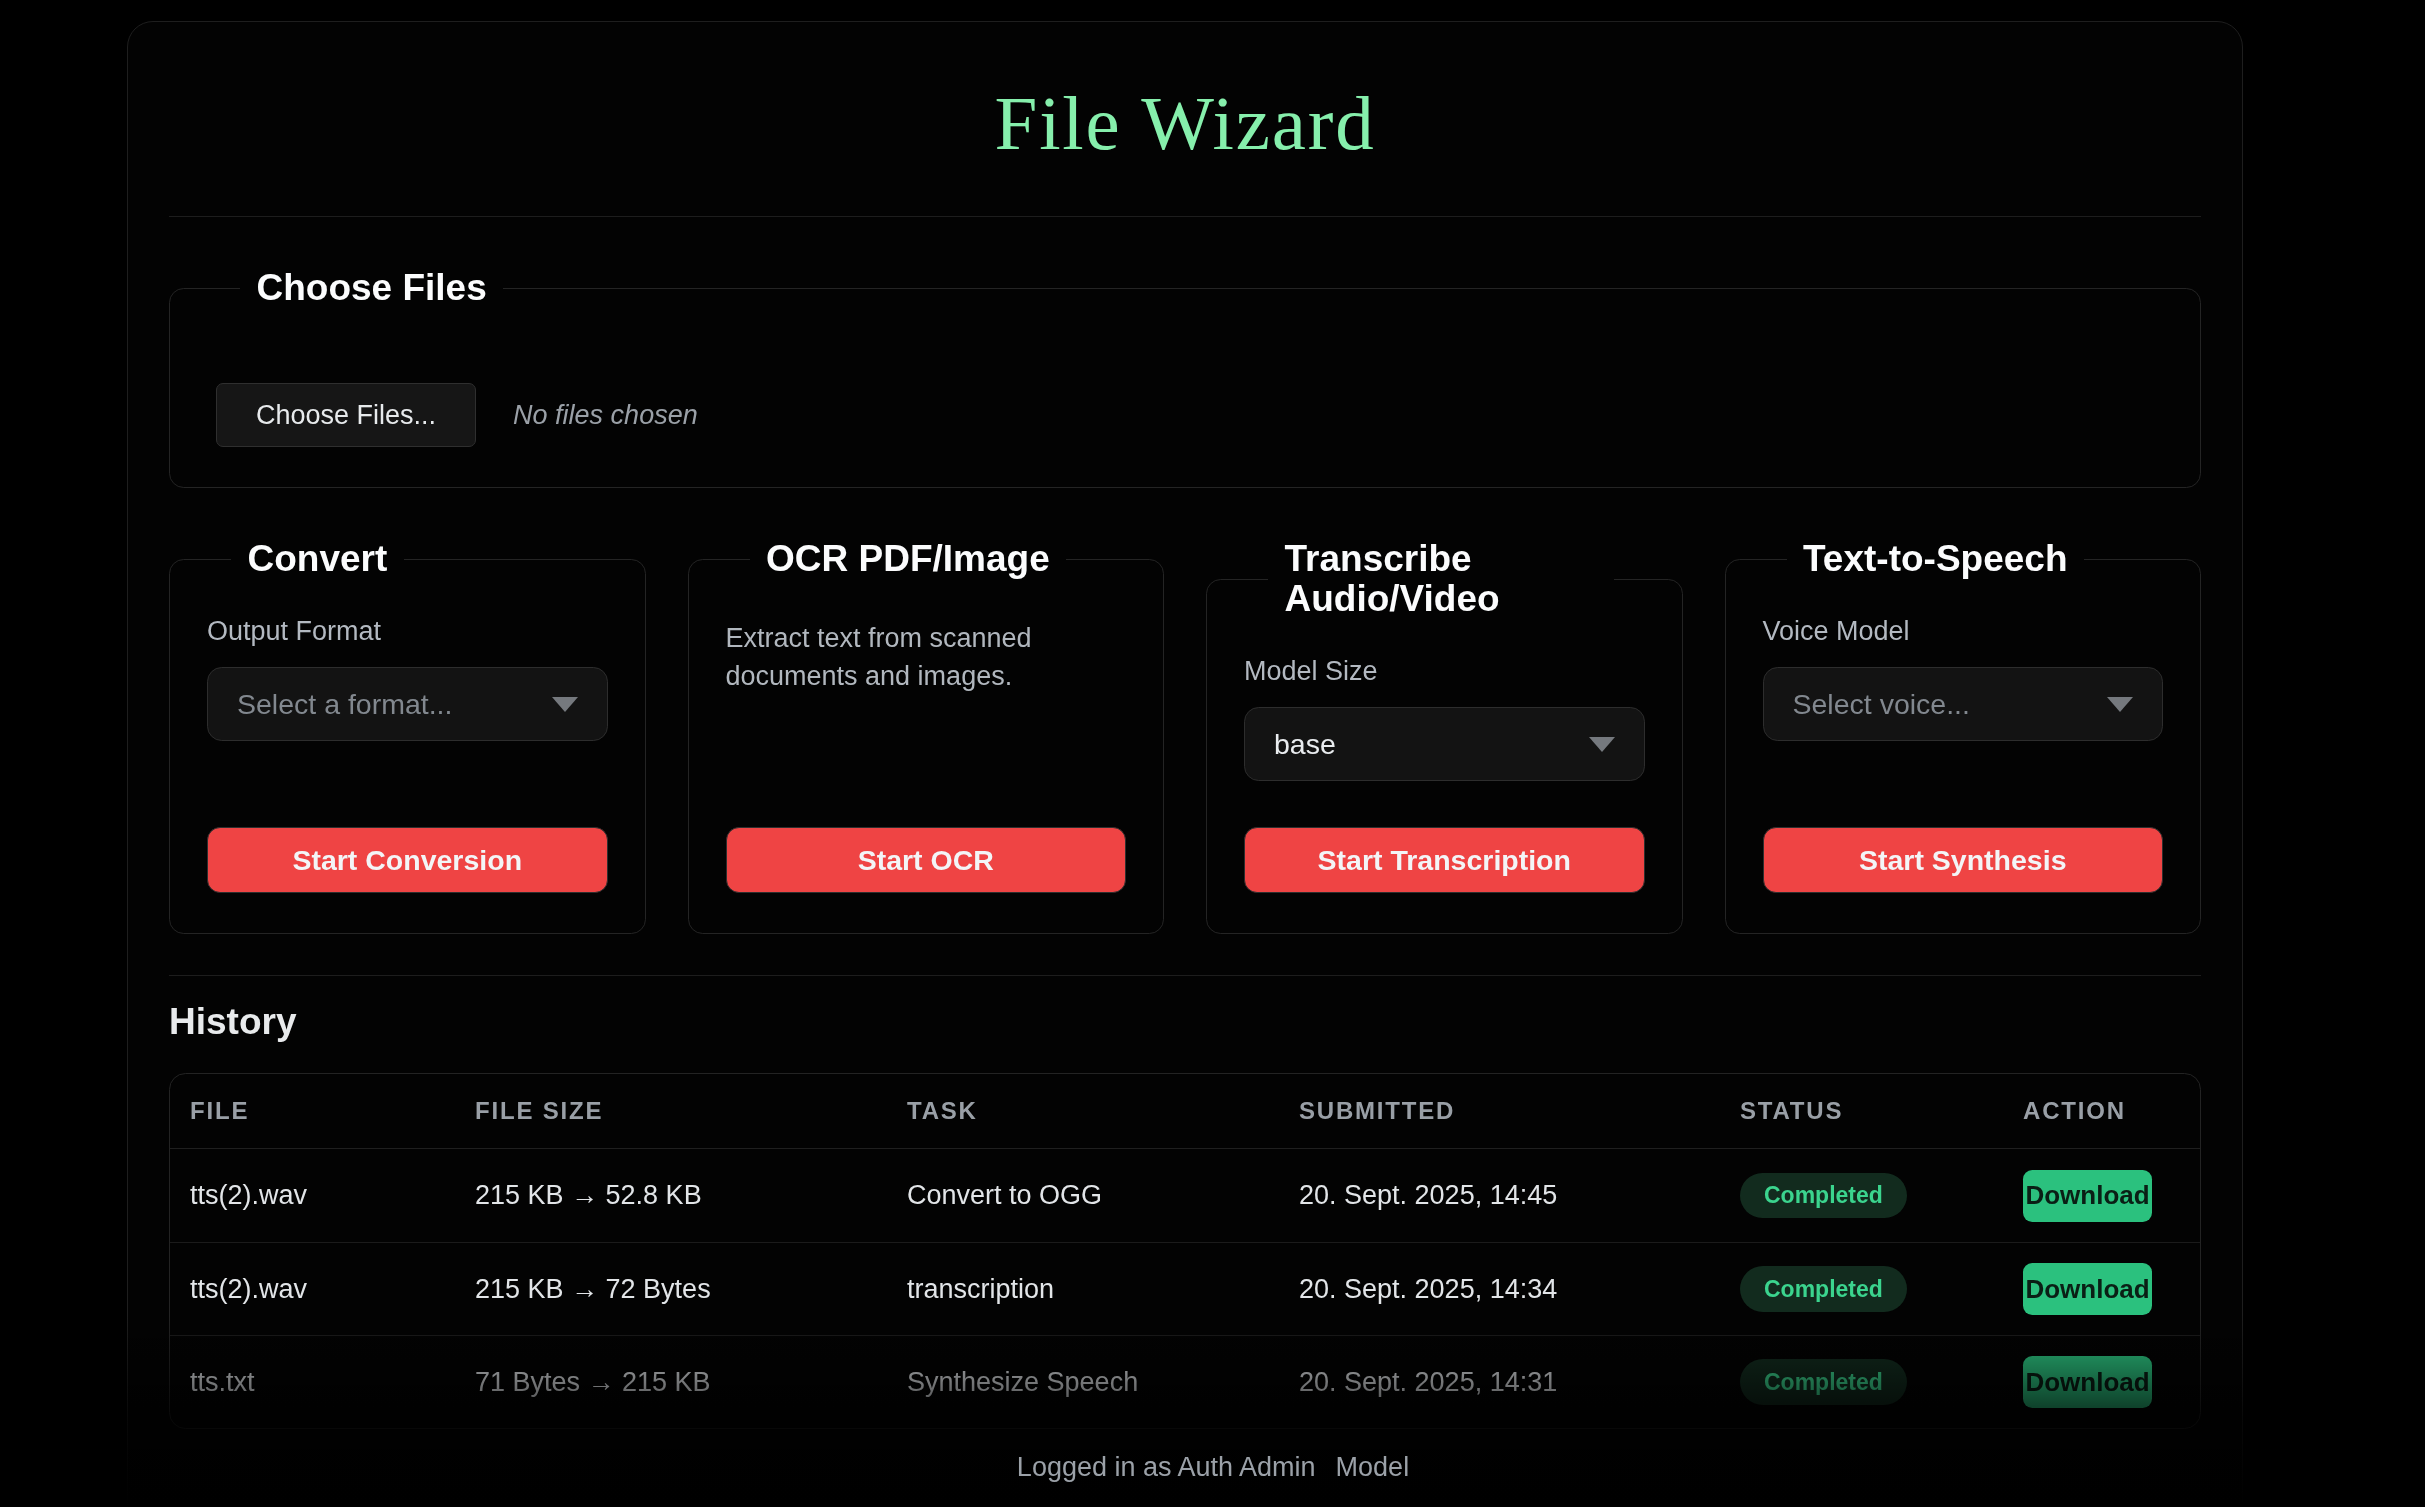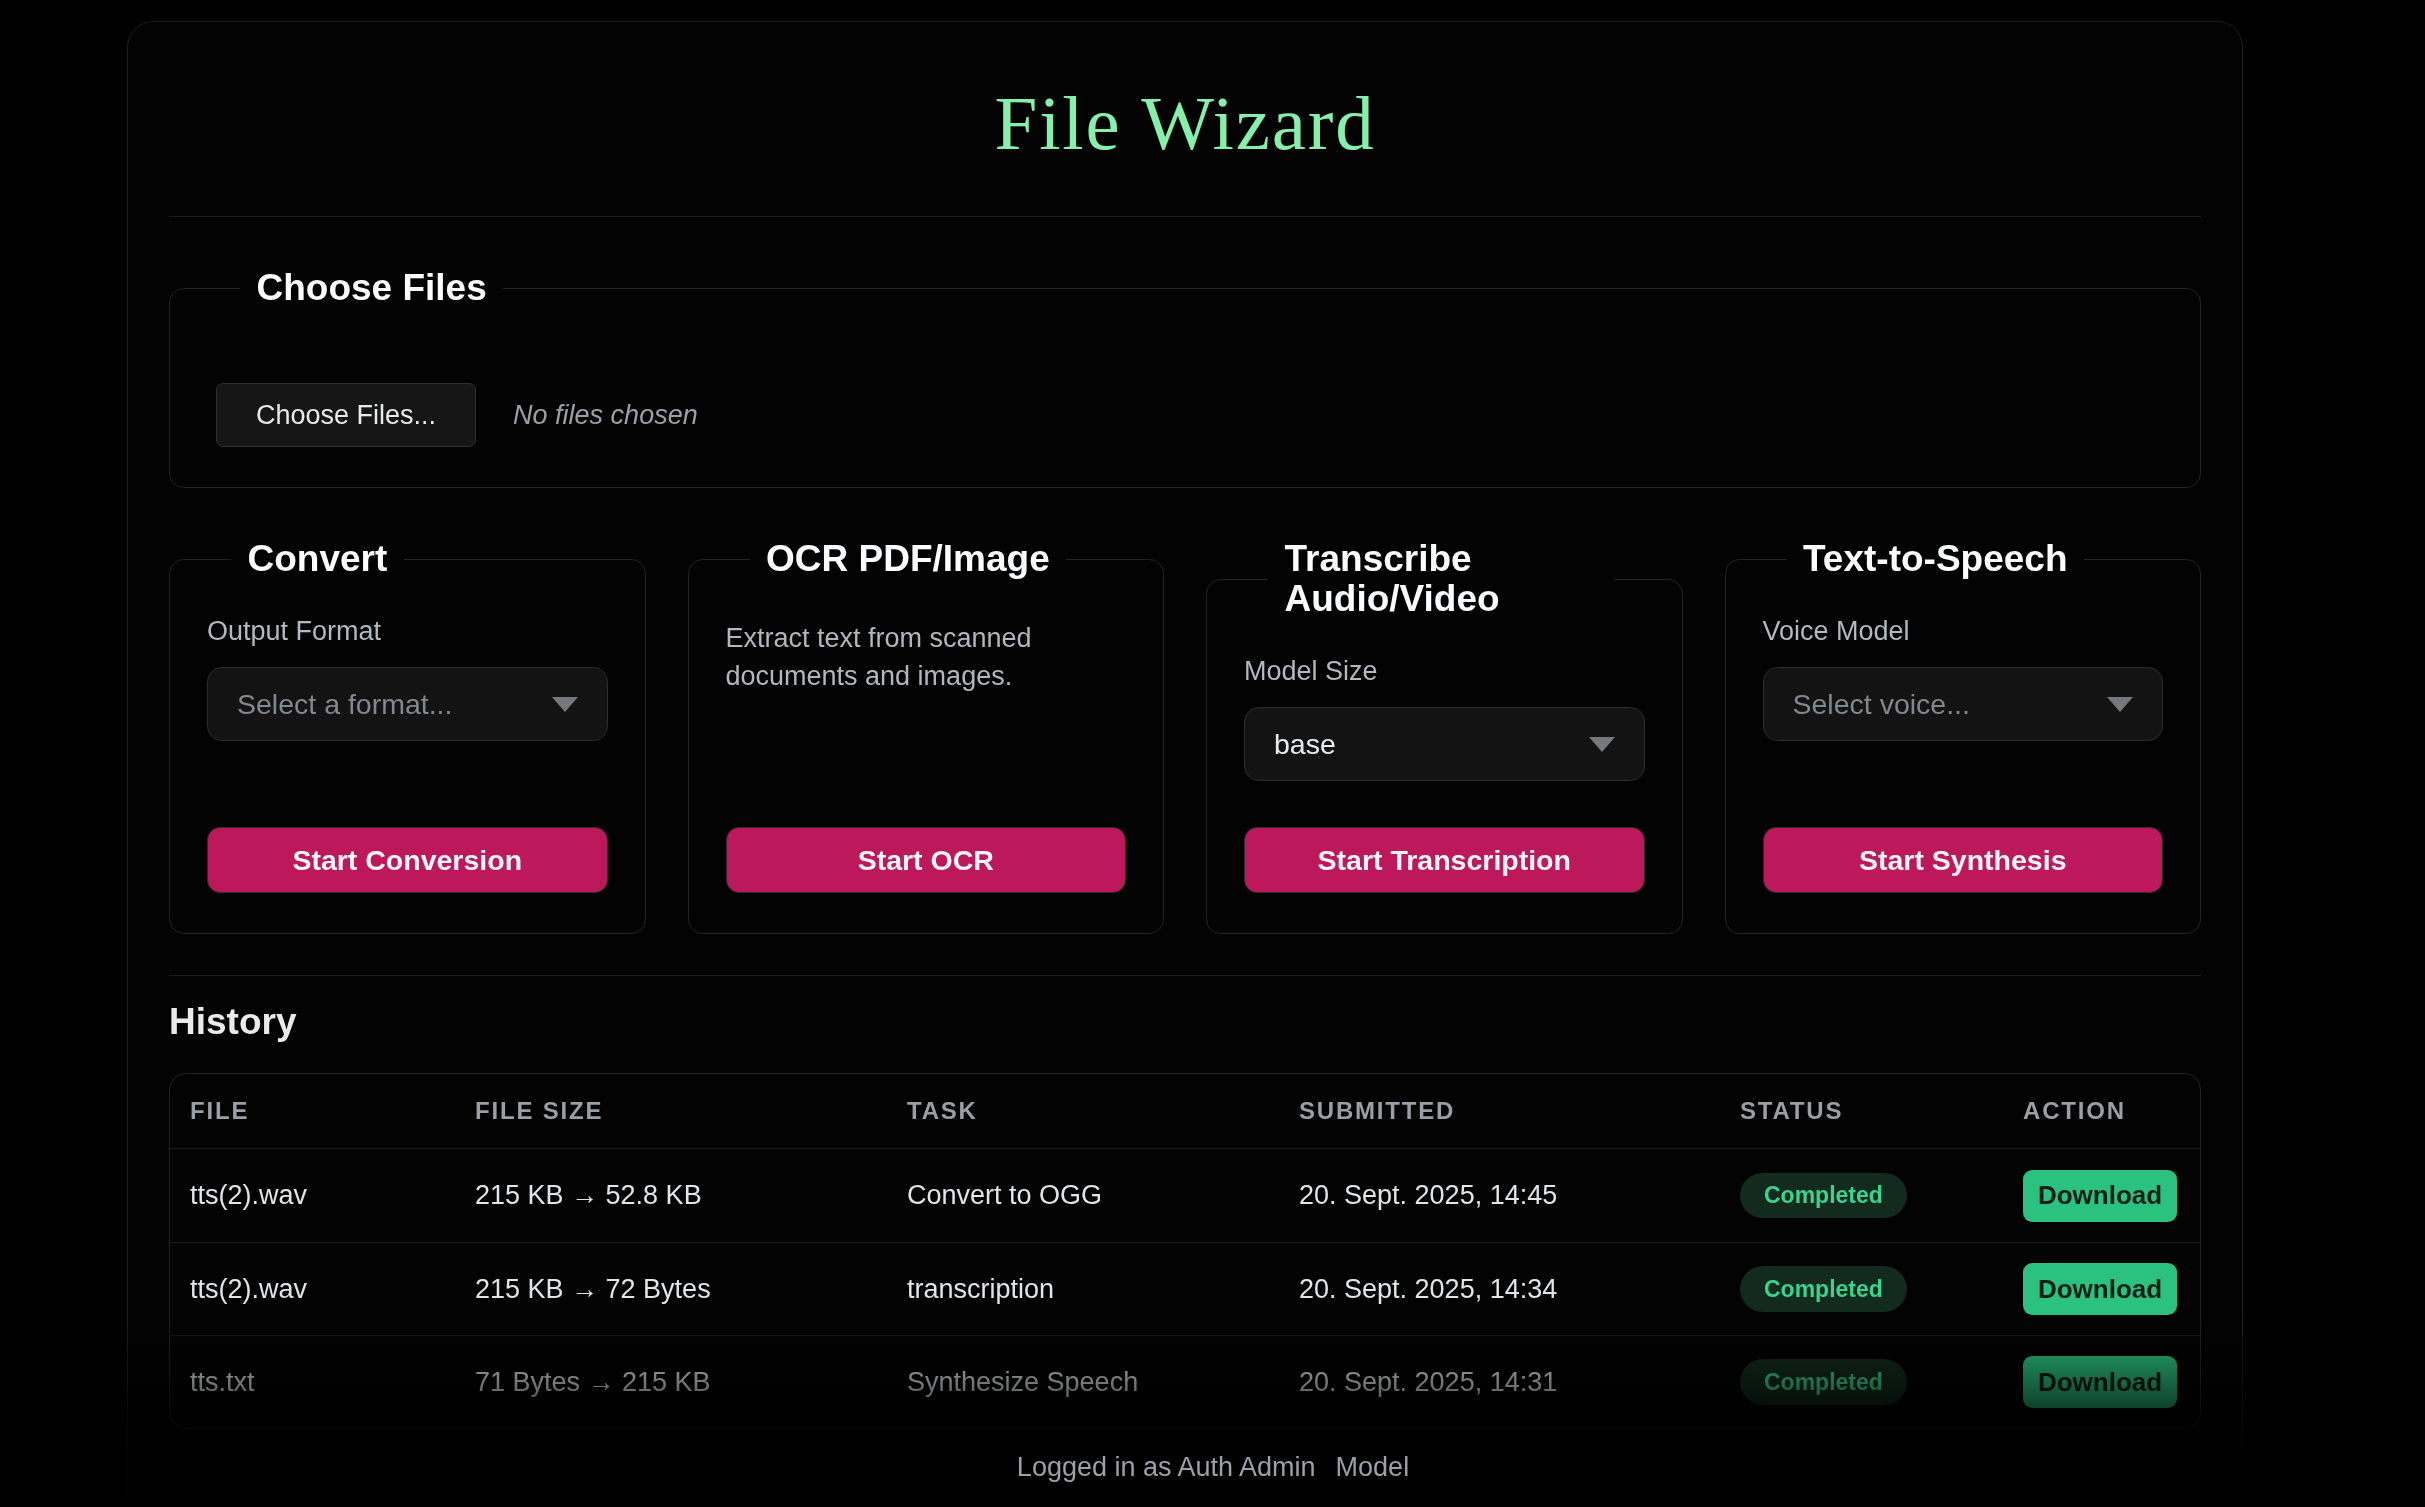--- a/index.html
+++ b/index.html
@@ -109,21 +109,21 @@
   .panel-desc {
     margin-top: 40px;
     font-size: 27px;
     line-height: 38px;
     color: #b1b7be;
     max-width: 313px;
   }
   .panel-btn {
     margin-top: auto;
     height: 66px;
-    background: #be185d;
+    background: #ef4444;
     border: 0.9px solid #2e2e2e;
     border-radius: 13px;
     color: #f3f5f7;
     font-family: "Liberation Sans", sans-serif;
     font-weight: 700;
     font-size: 28.5px;
     cursor: pointer;
   }
   hr.divider2 { margin-top: 41px; }
   
@@ -159,21 +159,21 @@
   .badge {
     display: inline-block;
     padding: 9.2px 24px;
     background: #122b1e;
     border-radius: 918px;
     font-weight: 700;
     font-size: 23px;
     color: #3bd48e;
   }
   .dl-btn {
-    width: 154px;
+    width: 129px;
     height: 52px;
     background: #2bc17e;
     border: none;
     border-radius: 9.2px;
     font-family: "Liberation Sans", sans-serif;
     font-weight: 700;
     font-size: 26px;
     color: #0a1f15;
     cursor: pointer;
   }

